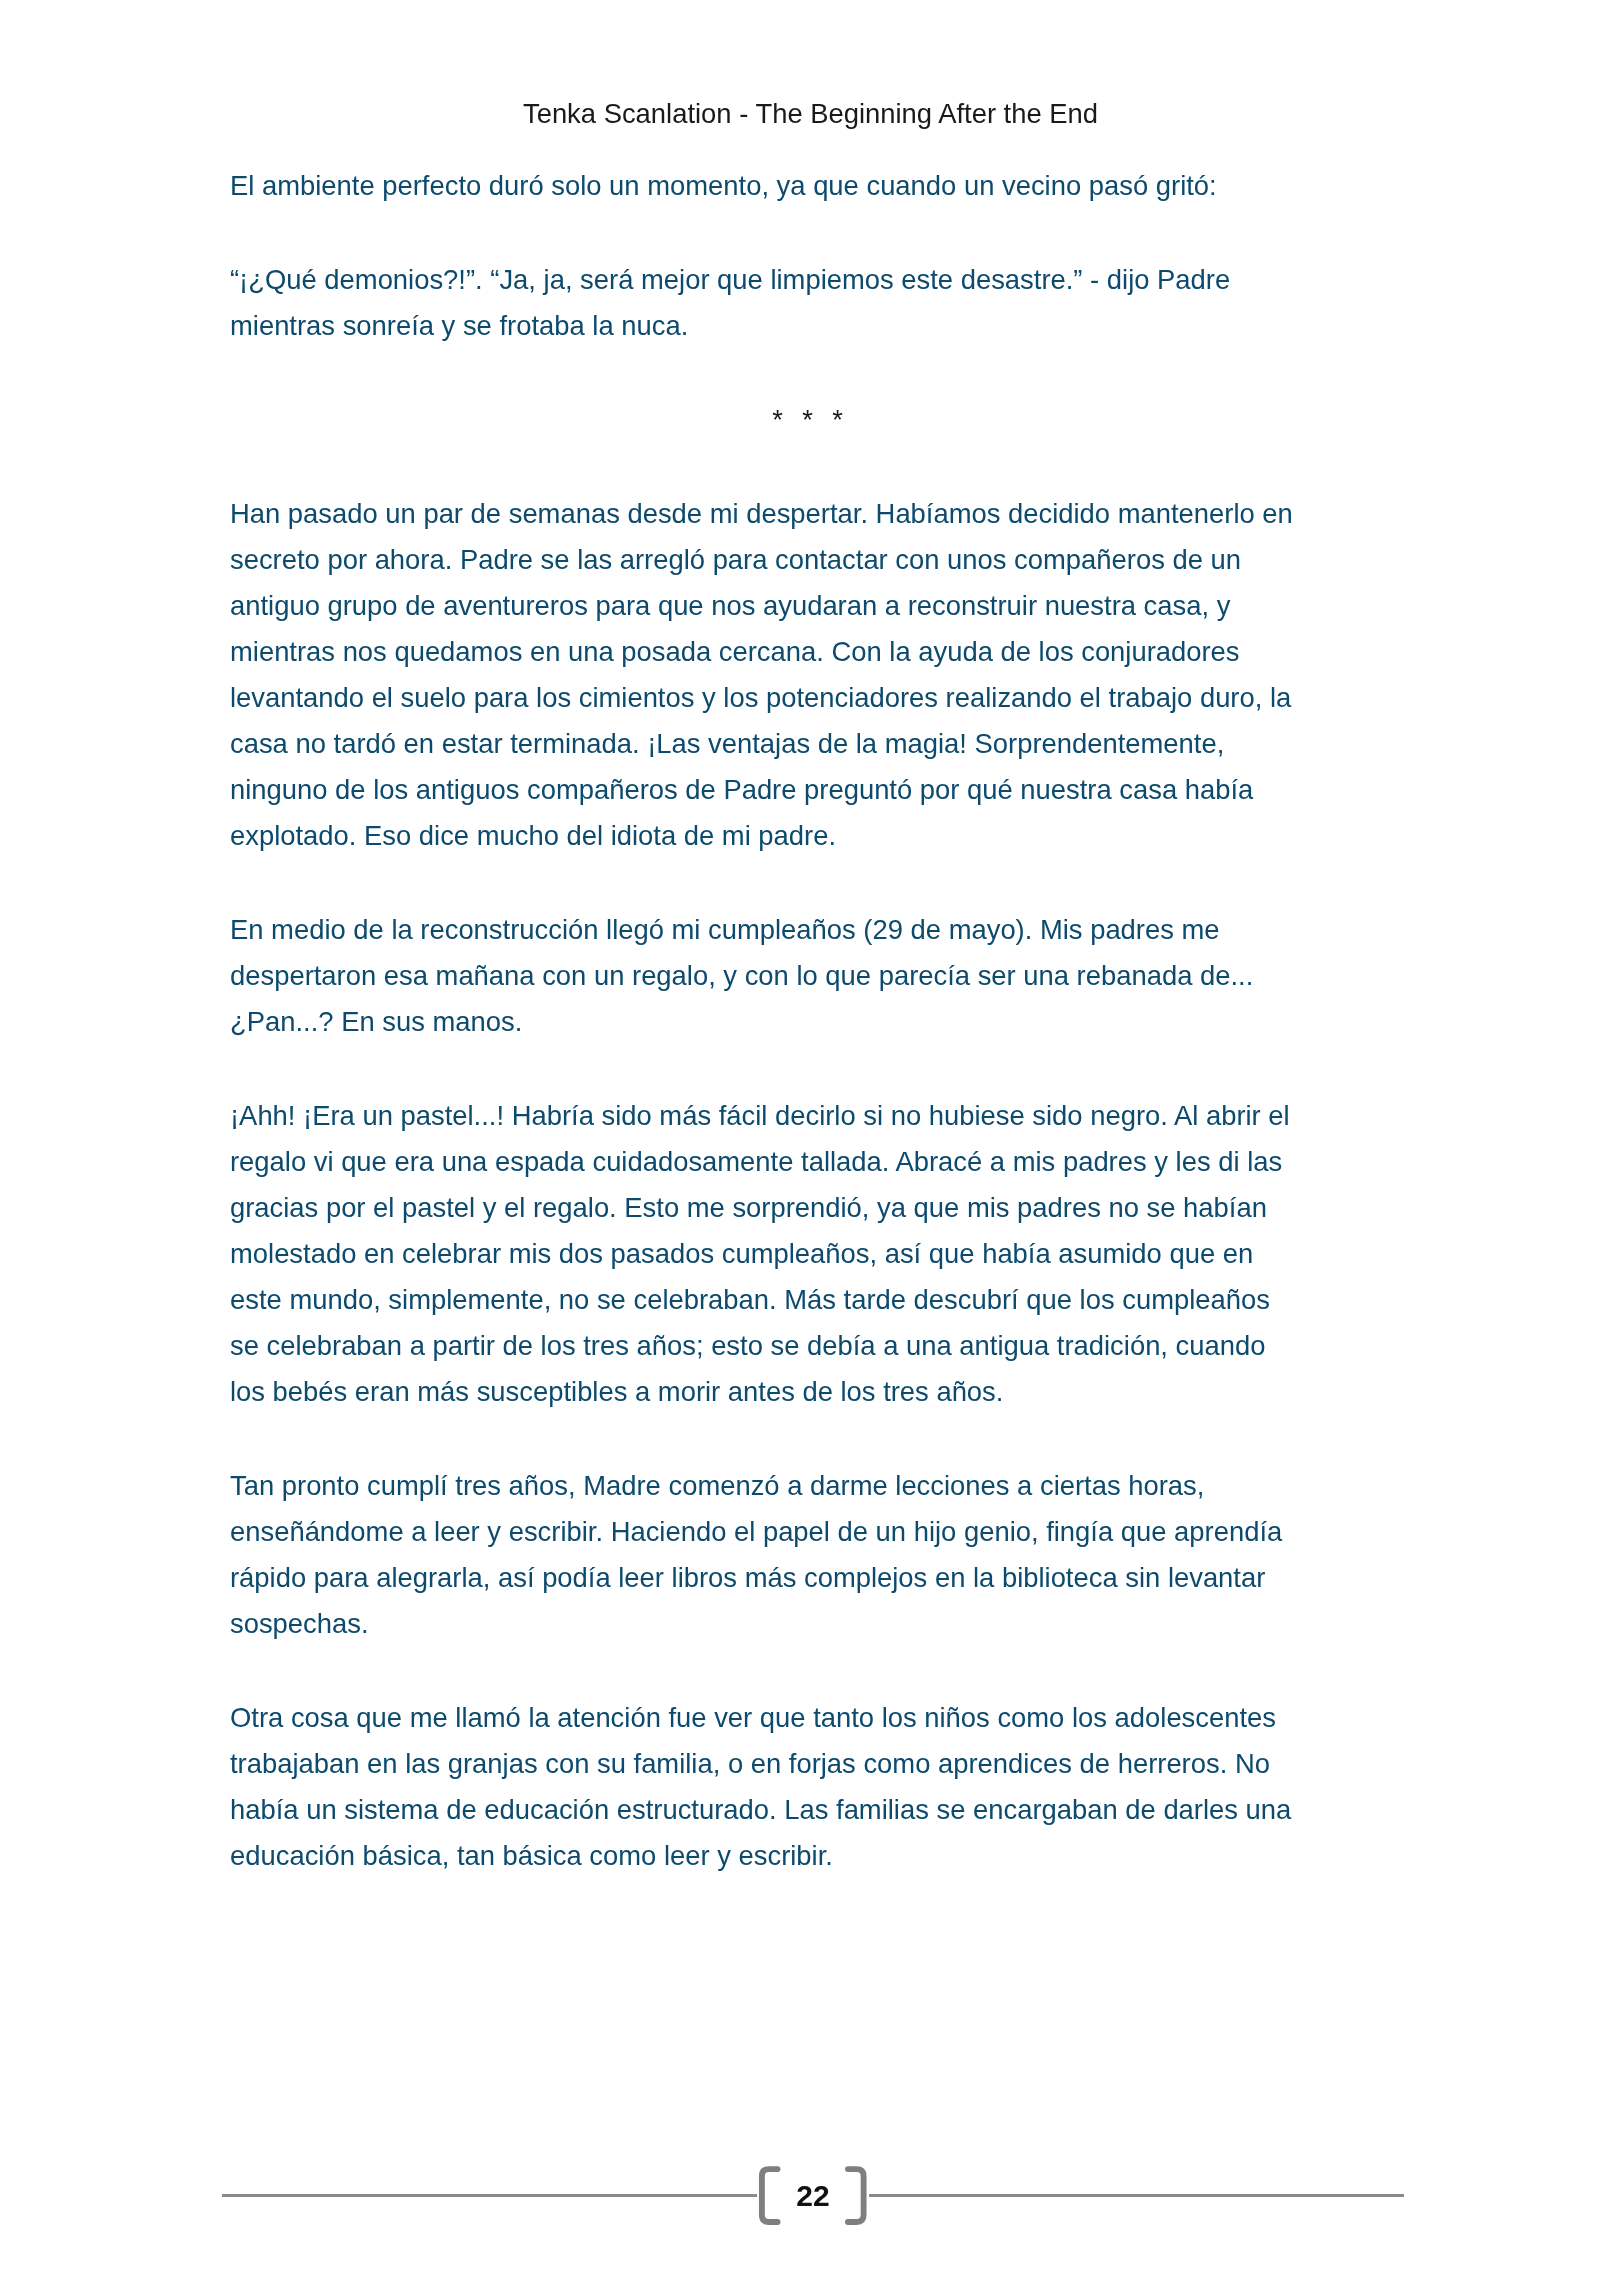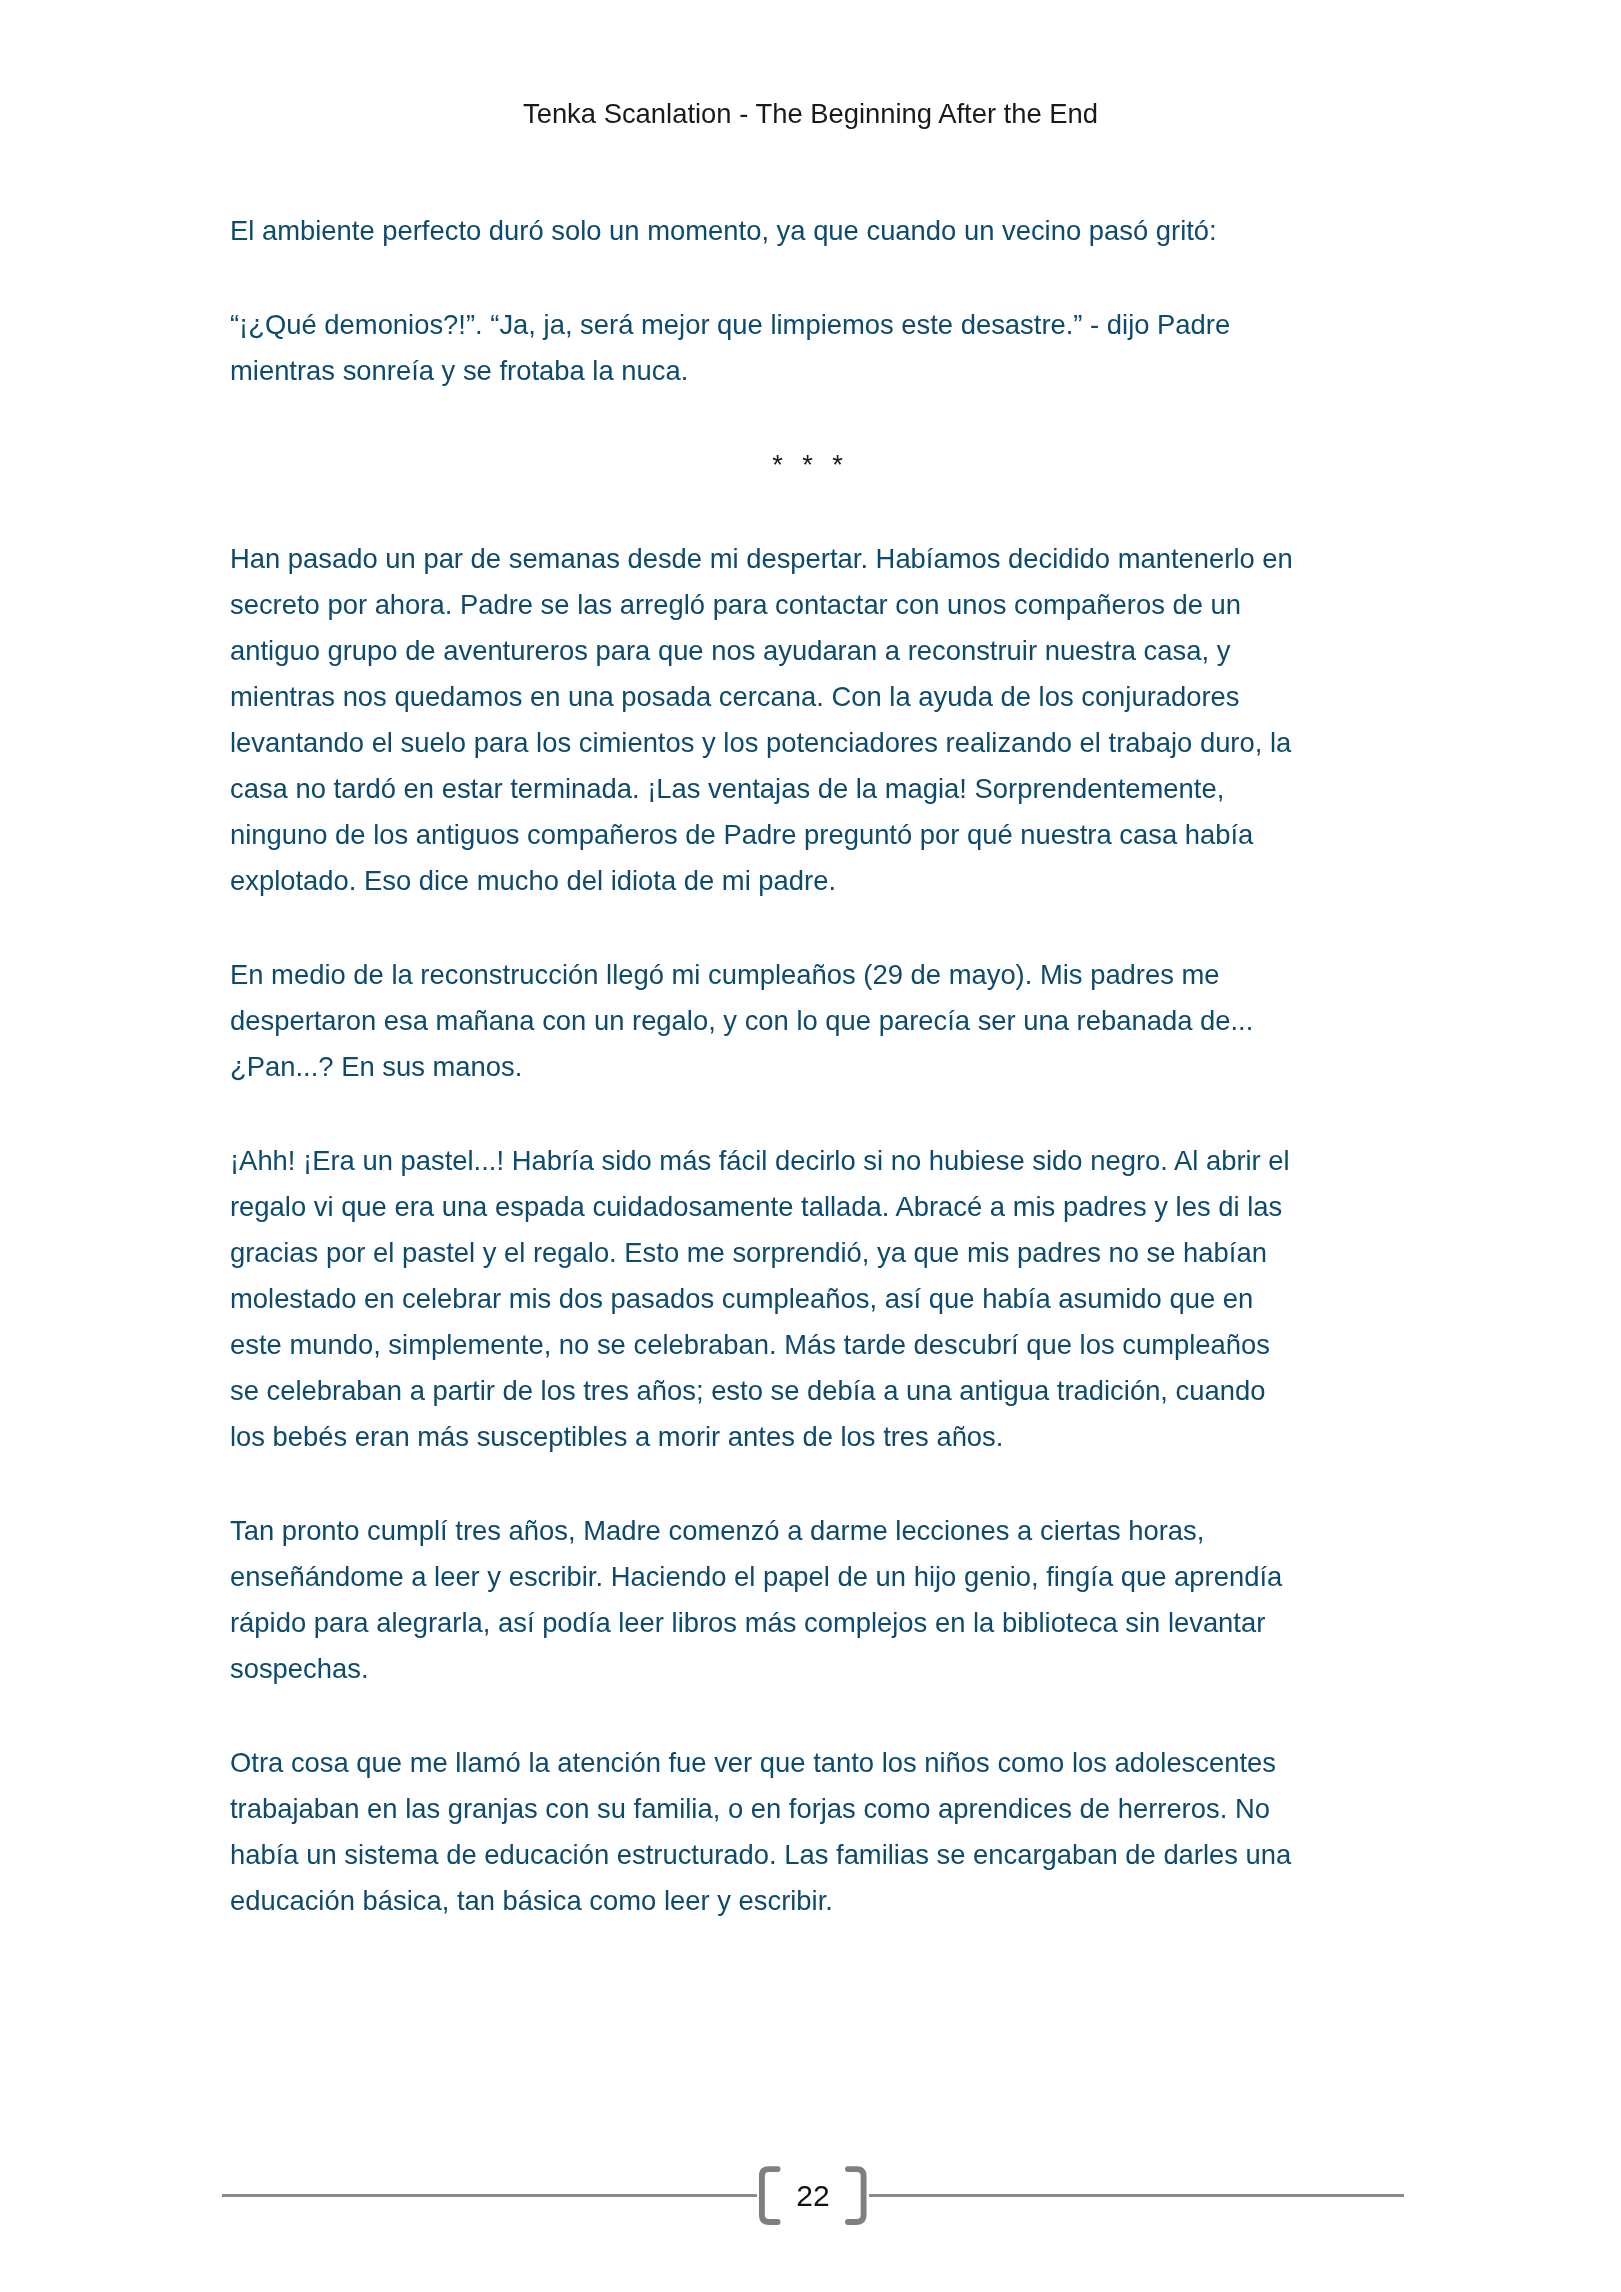--- a/index.html
+++ b/index.html
@@ -16,21 +16,21 @@
     font-family: "Liberation Sans", "DejaVu Sans", sans-serif;
     color: #1a1a1a;
   }
   .content {
     padding: 91px 146px 0 230px;
   }
   .title {
     text-align: center;
     font-size: 27.4px;
     line-height: 46px;
-    margin: 0 84px 71px 0; 
+    margin: 0 84px 26px 0; 
     color: #1a1a1a;
     white-space: pre;
   }
   .para {
     font-size: 27.4px;
     line-height: 46px;
     margin: 0 0 48px 0;
     white-space: pre; 
     color: #0c4a6e;
   }
@@ -60,20 +60,21 @@
   .bracket {
     flex: 0 0 auto;
     display: block;
   }
   .page-number {
     flex: 0 0 auto;
     margin: 0 15.7px;
     font-size: 30px;
     line-height: 63px;
     color: #111111;
+    font-weight: bold;
   }
 </style>
 </head>
 <body>
 
 <div class="page">
   <div class="content">
 
     <div class="title">Tenka Scanlation - The Beginning After the End</div>
 

